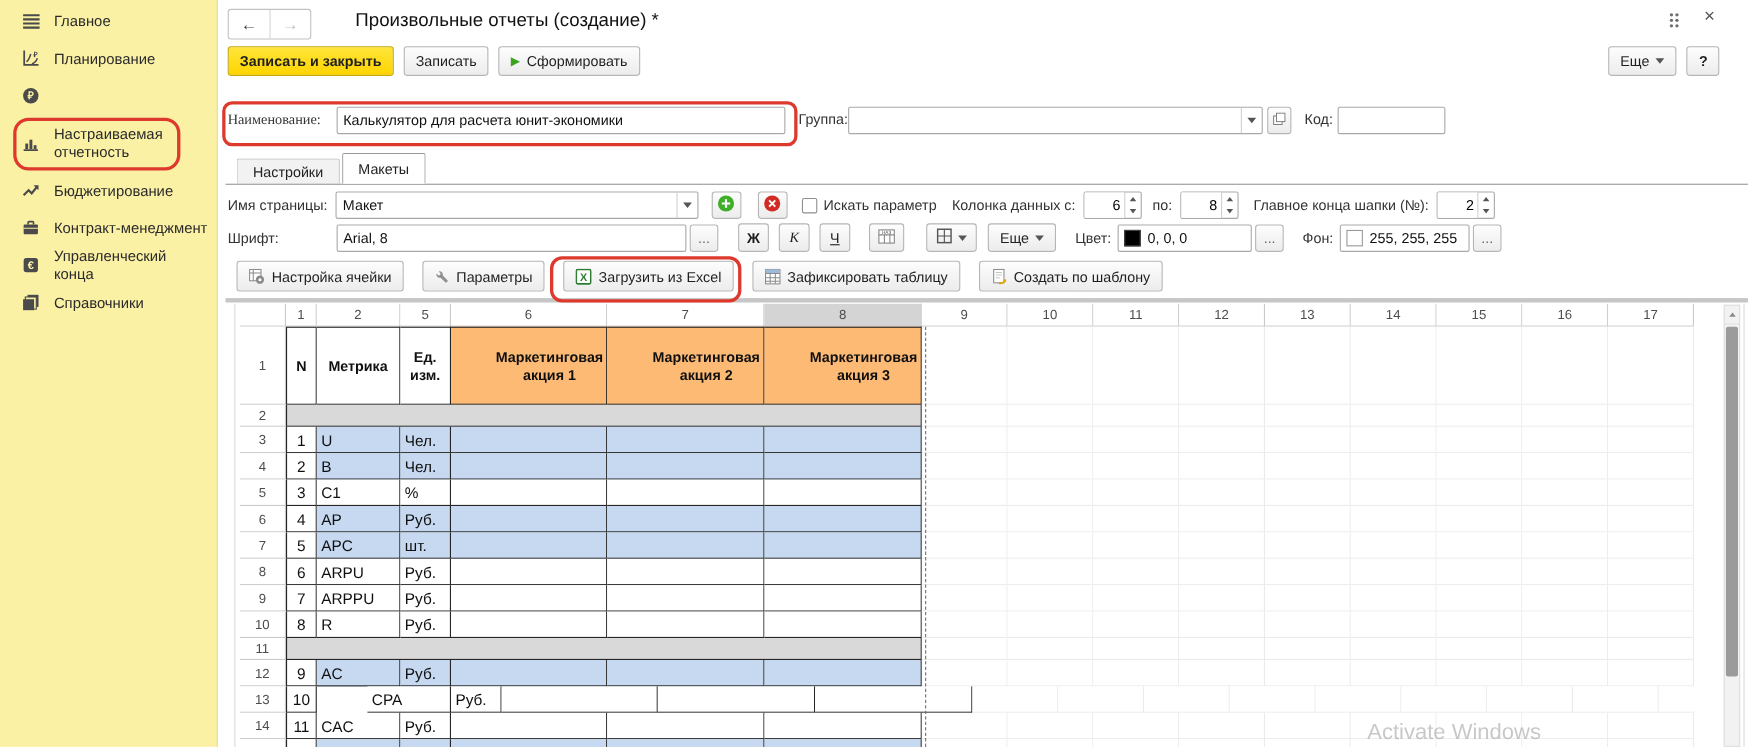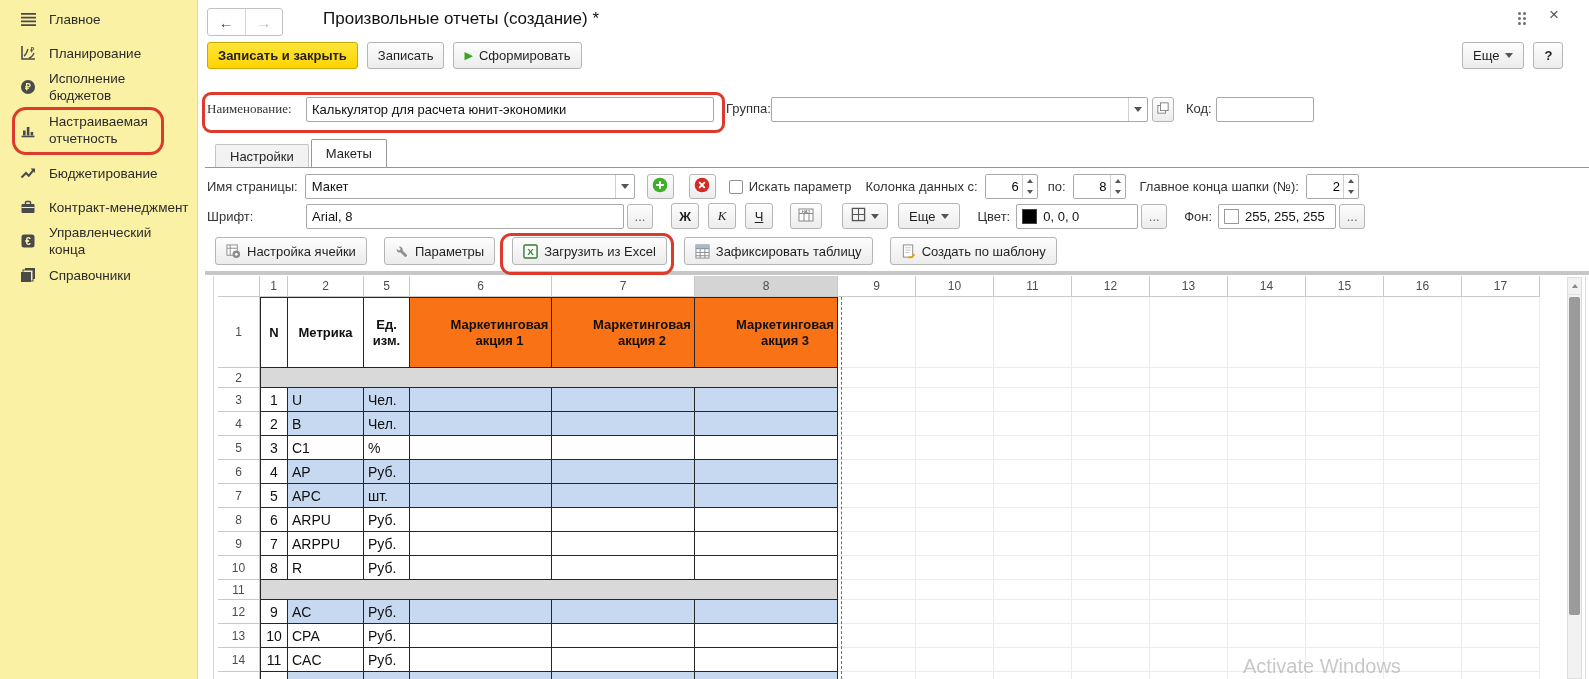--- a/index.html
+++ b/index.html
@@ -44,21 +44,21 @@
   #grid{position:absolute;left:218px;top:276px;width:1322px;height:403px;background:#fff;overflow:hidden;}
   .grow{display:flex;}
   .colhdr,.rownum{box-sizing:border-box;border-right:1px solid #c9c9c9;border-bottom:1px solid #c9c9c9;
     font-size:12px;color:#4d4d4d;display:flex;align-items:center;justify-content:center;background:#fff;flex:0 0 auto;}
   .colhdr.selected{background:#d4d4d4;}
   .pcell{box-sizing:border-box;border-right:1px solid #262626;border-bottom:1px solid #262626;
     font-size:14px;display:flex;align-items:center;padding:0 4px;background:#fff;color:#101010;flex:0 0 auto;overflow:hidden;}
   .pcell.ptop{border-top:1px solid #262626;}
   .pcell.pleft{border-left:1px solid #262626;}
   .hdrc{font-weight:bold;justify-content:center;text-align:center;font-size:13px;line-height:1.2;padding:0 2px;}
-  .green{background:#f97316;padding-left:40px;}
+  .green{background:#fdba74;padding-left:40px;}
   .blue{background:#c6d9f0;}
   .ncell{justify-content:center;padding:0;}
   .bandcell{box-sizing:border-box;background:#d9d9d9;border-right:1px solid #262626;border-bottom:1px solid #262626;border-left:1px solid #262626;flex:0 0 auto;}
   .ghost{box-sizing:border-box;border-right:1px solid #ebebeb;border-bottom:1px solid #ebebeb;background:#fff;flex:0 0 auto;}
 
   
   .annot{position:absolute;border:3px solid #dd3a2d;border-radius:12px;pointer-events:none;z-index:20;}
 
   
   #vscroll{position:absolute;left:1567px;top:277px;width:15px;height:402px;background:#f2f2f2;border:1px solid #dedede;box-sizing:border-box;}
@@ -93,21 +93,20 @@
           </span>
           <span class="side-label">Планирование</span>
         </div>
         <div class="side-item">
           <span class="side-icon">
             <svg viewBox="0 0 16 16" width="16" height="16">
               <circle cx="8" cy="8" r="7" fill="#4a4a4a"></circle>
               <text x="8" y="11.3" font-size="9.5" fill="#fbf1a5" text-anchor="middle" font-weight="bold">₽</text>
             </svg>
           </span>
-          <span class="side-label">Исполнение бюджетов</span>
         </div>
         <div class="side-item two-line">
           <span class="side-icon">
             <svg viewBox="0 0 16 16" width="16" height="16">
               <path d="M1.5 14.5h13" stroke="#4a4a4a" stroke-width="1.6"></path>
               <rect x="3" y="8.5" width="2.6" height="5" fill="#4a4a4a"></rect>
               <rect x="6.8" y="5" width="2.6" height="8.5" fill="#4a4a4a"></rect>
               <rect x="10.6" y="10" width="2.6" height="3.5" fill="#4a4a4a"></rect>
             </svg>
           </span>
@@ -592,21 +591,21 @@
           <div class="ghost" style="width: 78px;"></div>
           <div class="ghost" style="width: 78px;"></div>
           <div class="ghost" style="width: 78px;"></div>
           <div class="ghost" style="width: 78px;"></div>
           <div class="ghost" style="width: 78px;"></div>
           <div class="ghost" style="width: 78px;"></div>
         </div>
         <div class="grow" style="height: 24px;">
           <div class="rownum" style="width: 42px;">13</div>
           <div class="pcell ncell pleft" style="width: 28px;">10</div>
-          <div class="pcell" style="width: 76px;">CPA</div>
+          <div class="pcell" style="width: 76px; margin-left: 46px;">CPA</div>
           <div class="pcell" style="width: 46px;">Руб.</div>
           <div class="pcell" style="width: 142px;"></div>
           <div class="pcell" style="width: 143px;"></div>
           <div class="pcell" style="width: 143px;"></div>
           <div class="ghost" style="width: 78px;"></div>
           <div class="ghost" style="width: 78px;"></div>
           <div class="ghost" style="width: 78px;"></div>
           <div class="ghost" style="width: 78px;"></div>
           <div class="ghost" style="width: 78px;"></div>
           <div class="ghost" style="width: 78px;"></div>

